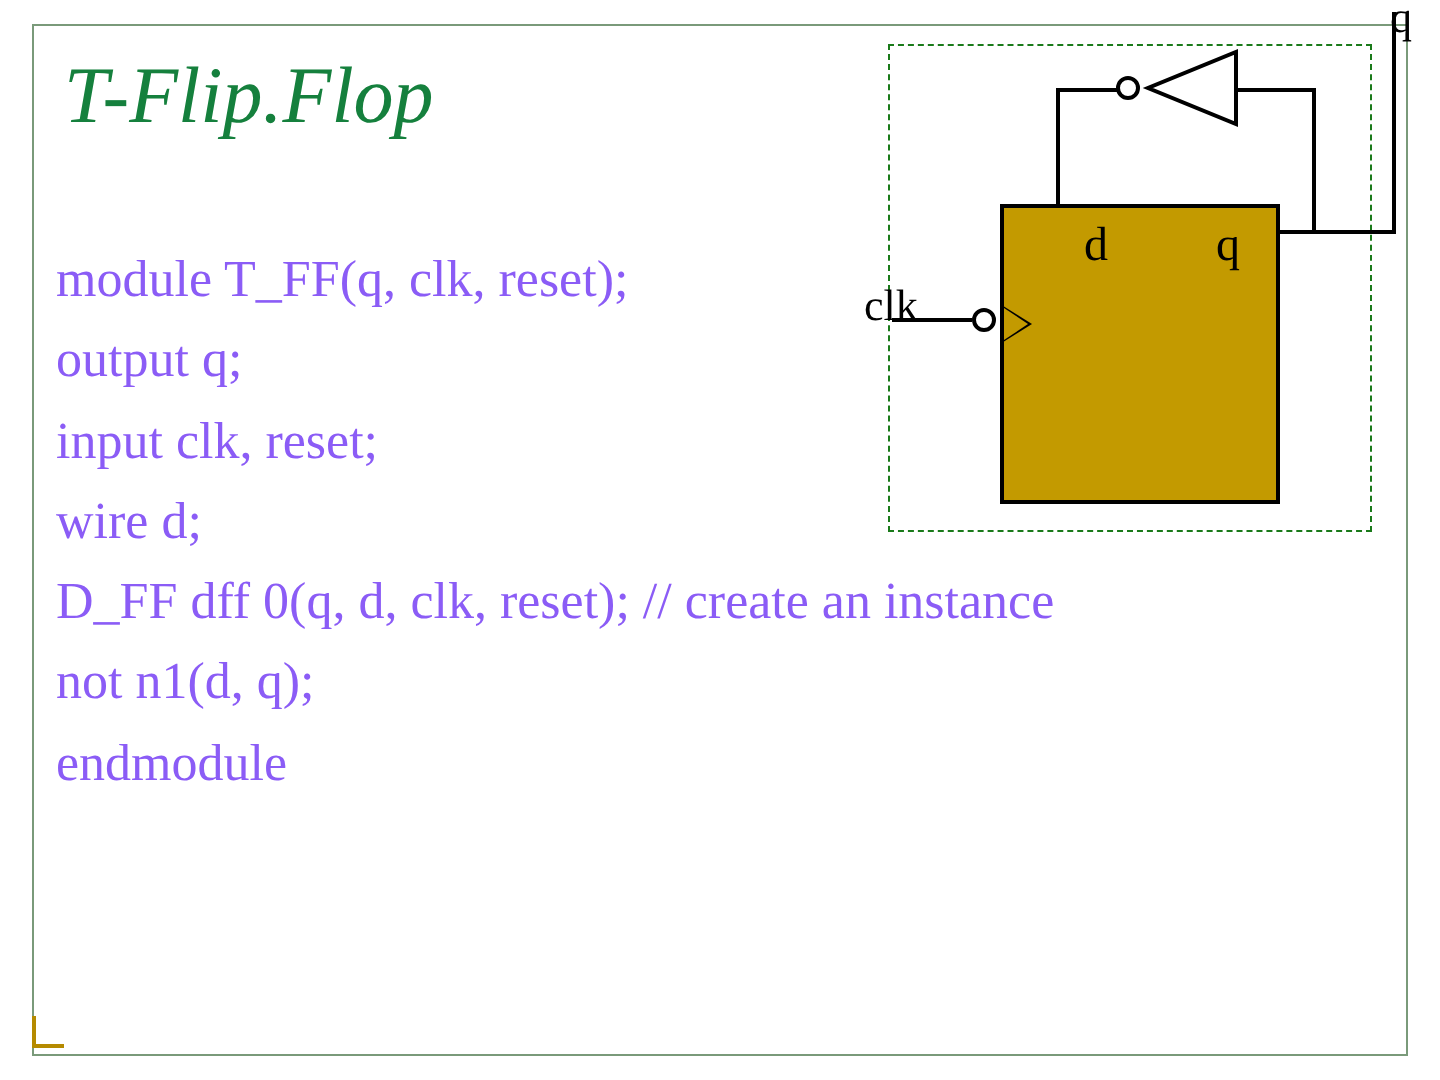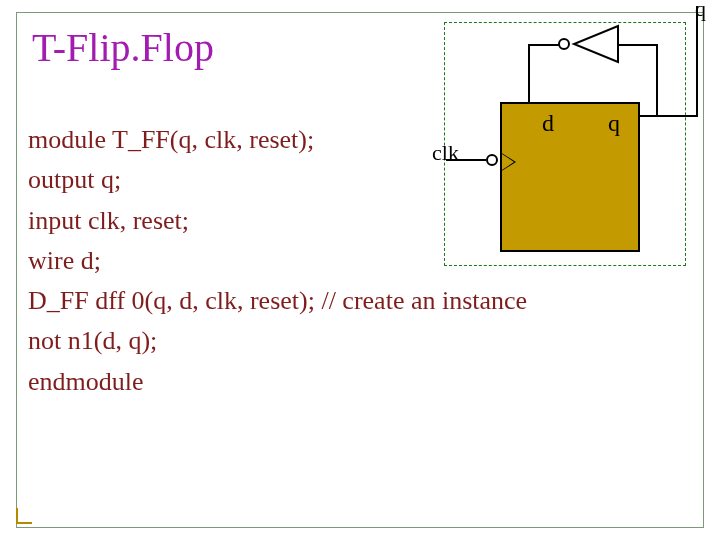--- a/index.html
+++ b/index.html
@@ -32,36 +32,37 @@
     width: 14px;
     height: 14px;
     border-left: 2px solid #b58a00;
     border-bottom: 2px solid #b58a00;
   }
   .title {
     position: absolute;
     left: 32px;
     top: 24px;
     font-size: 40px;
-    color: #a21caf;
+    color: #15803d;
+    font-style: italic;
   }
   .q-top {
     position: absolute;
     right: 14px;
     top: -4px;
     font-size: 22px;
     color: #000;
   }
   .code {
     position: absolute;
     left: 28px;
     top: 120px;
     font-size: 26px;
     line-height: 1.55;
-    color: #7f1d1d;
+    color: #8b5cf6;
     white-space: pre;
   }
   
   .dash-box {
     position: absolute;
     left: 444px;
     top: 22px;
     width: 242px;
     height: 244px;
     border: 1.5px dashed #1a7a1a;

